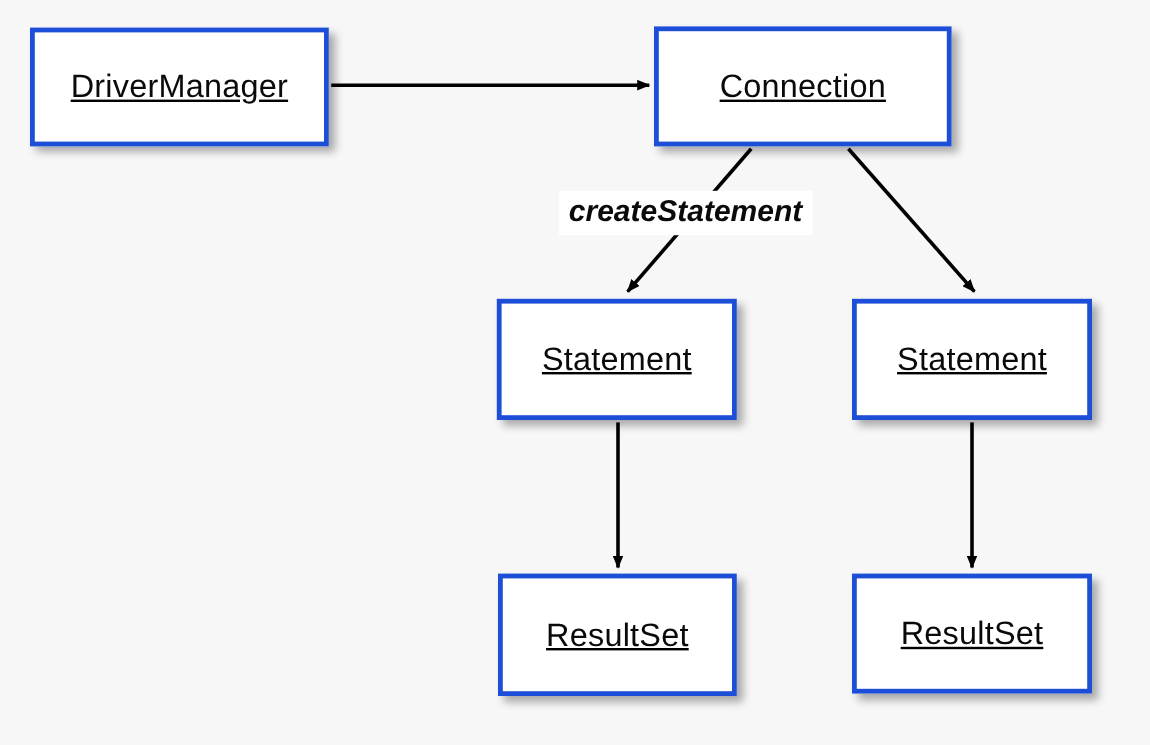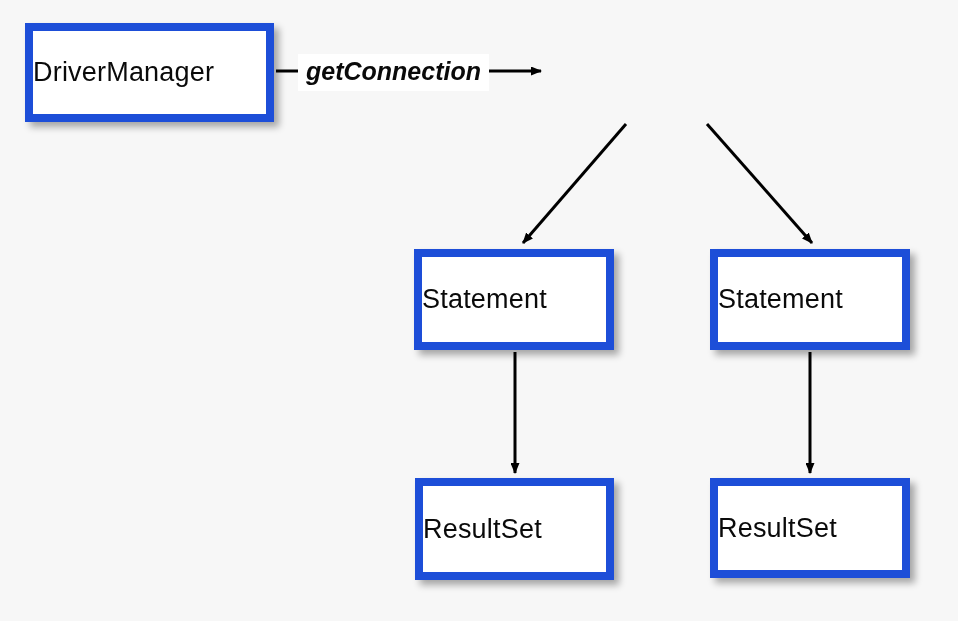--- a/index.html
+++ b/index.html
@@ -25,25 +25,27 @@
     left: 0;
     top: 0;
     width: 958px;
     height: 621px;
     pointer-events: none;
   }
   .node {
     position: absolute;
     box-sizing: border-box;
     background: #ffffff;
-    border: 8px solid #1d4ed8;
+    border: 4px solid #1d4ed8;
     display: flex;
     align-items: center;
+    justify-content: center;
     box-shadow: 5px 5px 7px rgba(0,0,0,0.33);
     z-index: 3;
+    text-decoration: underline;
   }
   .node-label {
     font-family: "Liberation Sans", sans-serif;
     font-size: 27px;
     font-weight: 400;
     color: #0a0a0a;
     letter-spacing: 0.2px;
     white-space: nowrap;
     line-height: 1;
   }
@@ -92,34 +94,37 @@
 
     <line x1="515" y1="352" x2="515" y2="473" stroke="#000000" stroke-width="3" marker-end="url(#arrowhead)"></line>
 
     <line x1="810" y1="352" x2="810" y2="473" stroke="#000000" stroke-width="3" marker-end="url(#arrowhead)"></line>
   </svg>
 
   <div class="node" id="node-drivermanager">
     <span class="node-label">DriverManager</span>
   </div>
 
+  <div class="node" id="node-connection">
+    <span class="node-label">Connection</span>
+  </div>
 
   <div class="node" id="node-statement-1">
     <span class="node-label">Statement</span>
   </div>
 
   <div class="node" id="node-statement-2">
     <span class="node-label">Statement</span>
   </div>
 
   <div class="node" id="node-resultset-1">
     <span class="node-label">ResultSet</span>
   </div>
 
   <div class="node" id="node-resultset-2">
     <span class="node-label">ResultSet</span>
   </div>
 
-  <div class="edge-label" id="label-getconnection">getConnection</div>
 
+  <div class="edge-label" id="label-createstatement">createStatement</div>
 
 
 </div>
 
 </body></html>

